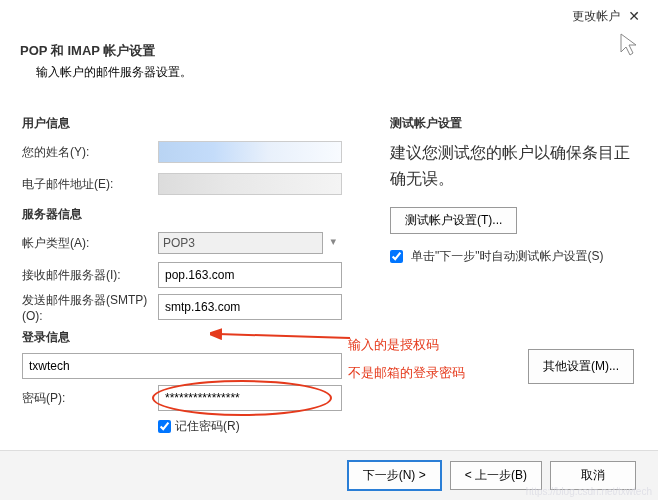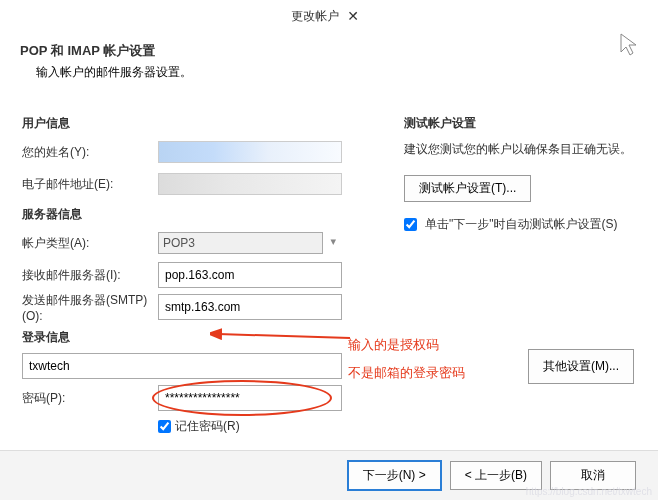--- a/index.html
+++ b/index.html
@@ -1,39 +1,39 @@
 <!DOCTYPE html>
 <html><head>
 <meta charset="utf-8">
 <style>
 *{box-sizing:border-box;margin:0;padding:0}
 body{font-family:"Microsoft YaHei","Segoe UI",sans-serif;font-size:12px;color:#333;background:#fff;width:658px;height:500px;overflow:hidden;position:relative}
-.titlebar{display:flex;justify-content:center;align-items:center;padding:6px 10px;border-bottom:none}
+.titlebar{display:flex;justify-content:flex-end;align-items:center;padding:6px 10px;border-bottom:none}
 .close-btn{font-size:14px;padding:2px 8px;cursor:pointer}
 .header{padding:10px 20px 18px 20px;background:#fff}
 .header-title{font-weight:bold;font-size:13px;margin-bottom:4px}
 .header-sub{font-size:12px;color:#000000;margin-left:16px}
 .cursor-icon{position:absolute;top:32px;right:18px;font-size:20px;color:#888}
-.body{padding:6px 22px 10px 22px;display:flex;gap:62px}
+.body{padding:6px 22px 10px 22px;display:flex;gap:48px}
 .left-col{flex:0 0 320px}
 .right-col{flex:1;padding-top:0}
 .section-title{font-weight:bold;font-size:12px;margin:10px 0 8px 0}
 .form-row{display:flex;align-items:center;margin-bottom:8px;height:24px}
 .form-label{width:136px;font-size:12px;color:#333}
 .form-input{flex:1;height:22px;border:1px solid #aaa;padding:12px 6px;font-size:12px;background:#fff}
 .form-select{flex:1;height:22px;border:1px solid #aaa;padding:1px 4px;font-size:12px;background:#f0f0f0;color:#555;appearance:none;position:relative}
 .select-wrap{flex:1;position:relative}
 .select-wrap::after{content:"▾";position:absolute;right:6px;top:3px;color:#888;font-size:11px}
 .blur-box{flex:1;height:22px;border:1px solid #ccc;background:linear-gradient(90deg,#b9d4f3 0%,#c4dcfa 30%,#e8f0fb 60%,#f8fbff 100%);filter:blur(0.3px)}
 .blur-box.gray{background:linear-gradient(90deg,#dcdcdc 0%,#e8e8e8 40%,#f4f4f4 100%)}
 .checkbox-row{display:flex;align-items:center;margin-left:136px;margin-top:2px;margin-bottom:4px}
 .checkbox-inline{display:flex;align-items:center;gap:4px;margin-top:4px}
 .checkbox{width:13px;height:13px;margin-right:4px}
 .test-btn{display:inline-block;padding:4px 14px;border:1px solid #999;background:#fdfdfd;font-size:12px;cursor:pointer;margin-bottom:10px}
-.right-text{font-size:12px;color:#333;margin-bottom:16px;line-height:1.6}
+.right-text{font-size:16px;color:#333;margin-bottom:16px;line-height:1.6}
 .spa-row{display:flex;align-items:center;margin-top:20px}
 .other-btn{position:absolute;right:24px;bottom:116px;padding:8px 14px;border:1px solid #999;background:#fdfdfd;font-size:12px;cursor:pointer}
 .footer{position:absolute;bottom:0;left:0;right:0;height:50px;border-top:1px solid #ddd;background:#f4f4f4;display:flex;justify-content:flex-end;align-items:center;padding-right:22px;gap:8px}
 .footer-btn{padding:5px 14px;border:1px solid #999;background:#fdfdfd;font-size:12px;cursor:pointer;min-width:86px;text-align:center}
 .footer-btn.primary{border:2px solid #2a7ed6}
 .password-field{position:relative}
 .ellipse{position:absolute;left:130px;top:-6px;width:180px;height:36px;border:2px solid #e53a1c;border-radius:50%;pointer-events:none}
 .hint-text{position:absolute;left:348px;font-size:13px;color:#e53a1c}
 .hint-text.l1{top:336px}
 .hint-text.l2{top:364px}

